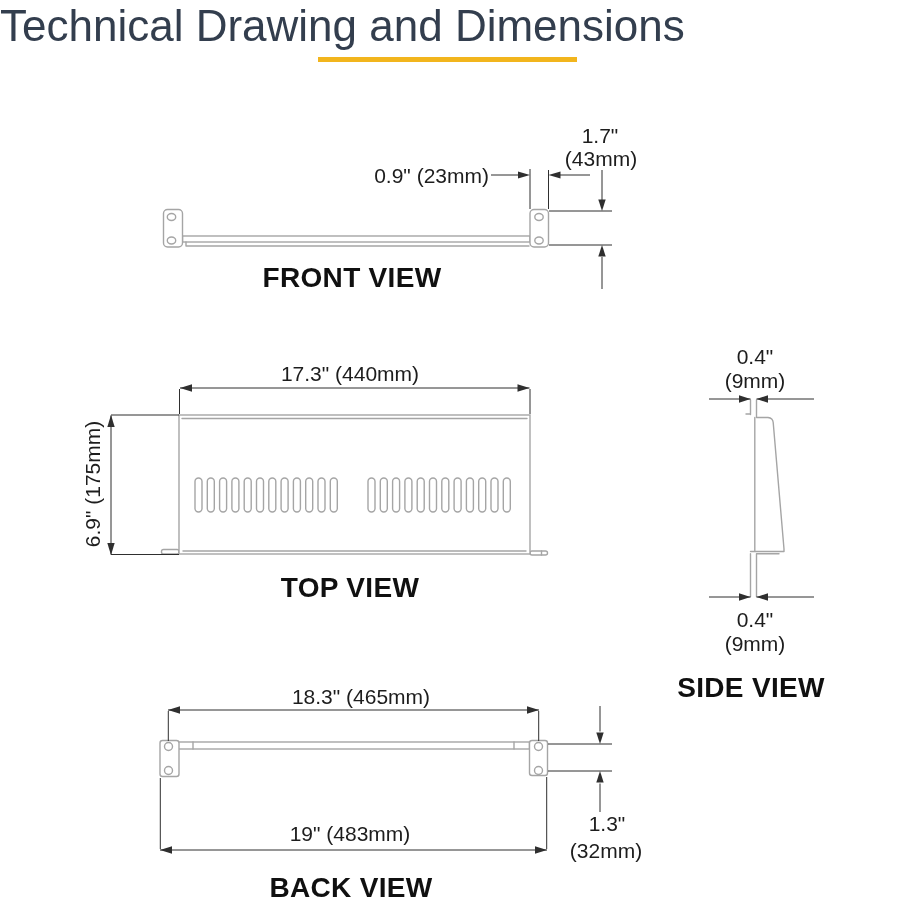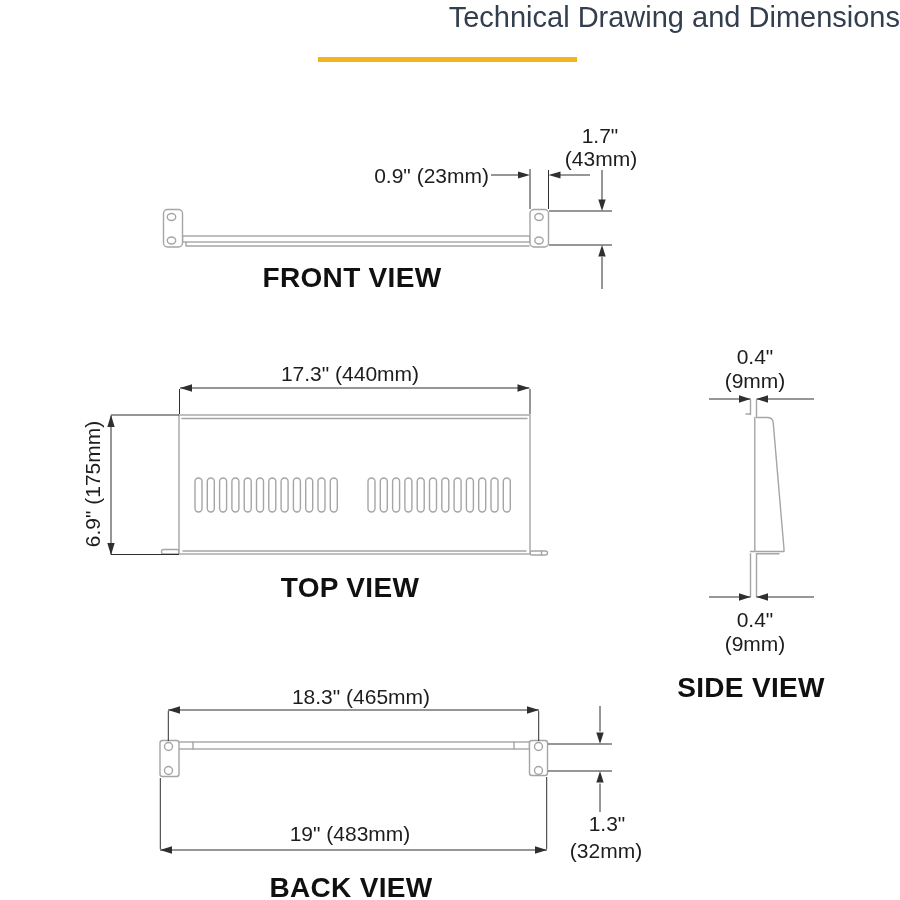--- a/index.html
+++ b/index.html
@@ -1,19 +1,19 @@
 <!DOCTYPE html>
 <html style="--title_text: #333E4E; --accent: #F2B51D; --part_outline: #A5A5A5; --dimension: #2F2F2F;"><head>
 <meta charset="utf-8">
 <style>
   html,body{margin:0;padding:0;background:#fff;}
   #page{position:relative;width:900px;height:900px;background:#fff;overflow:hidden;
         font-family:"Liberation Sans",sans-serif;}
-  #title{position:absolute;top:1px;left:0;width:900px;text-align:right;
-         font-size:29px;font-weight:300;letter-spacing:0px;
+  #title{position:absolute;top:1px;left:0;width:900px;text-align:left;
+         font-size:44px;font-weight:300;letter-spacing:0px;
          color:var(--title_text,#333E4E);}
   #divider{position:absolute;top:57px;left:318px;width:259px;height:5px;
            background:var(--accent,#F2B51D);}
   svg{position:absolute;top:0;left:0;}
   .part{stroke:var(--part_outline,#A5A5A5);stroke-width:1.4;fill:none;
         stroke-linecap:round;stroke-linejoin:round;}
   .partf{stroke:var(--part_outline,#A5A5A5);stroke-width:1.4;fill:#fff;}
   .dim{stroke:var(--dimension,#2F2F2F);stroke-width:1;fill:none;}
   .arr{fill:var(--dimension,#2F2F2F);stroke:none;}
   .dtxt{font-family:"Liberation Sans",sans-serif;font-size:21px;fill:#1d1d1d;}

